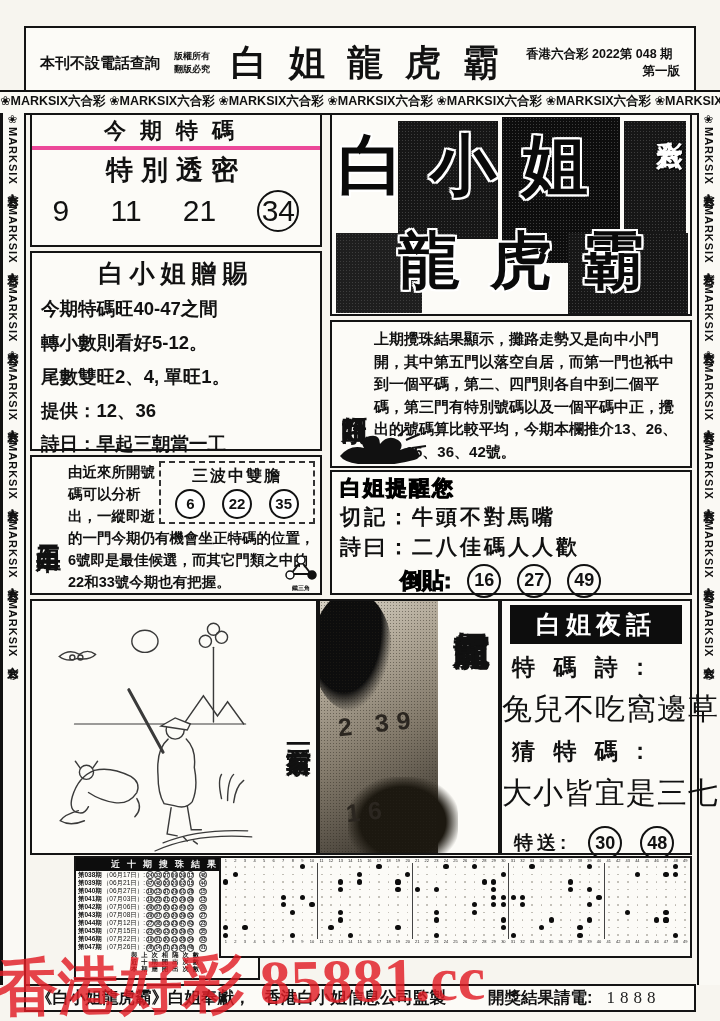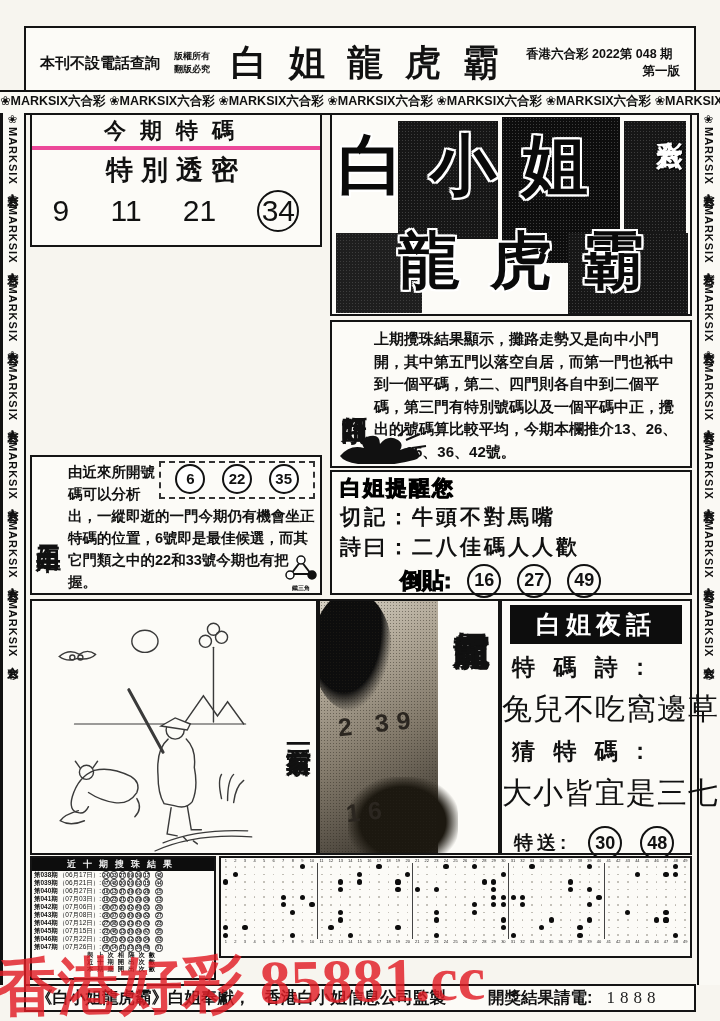--- a/index.html
+++ b/index.html
@@ -90,21 +90,21 @@
   .mark{position:absolute;font-size:25px;font-weight:bold;color:#2b2620;transform:rotate(-6deg);letter-spacing:8px;}
   
   .night{padding:0;}
   .night-title{margin:4px 8px 2px;background:#0d0d0d;color:#fff;text-align:center;font-size:25px;font-weight:bold;
       letter-spacing:5px;padding:3px 0;}
   .nt-lab{font-size:23px;font-weight:bold;letter-spacing:6px;padding:6px 10px 0;}
   .nt-big{font-size:30px;font-weight:normal;text-align:center;letter-spacing:1px;padding-top:6px;white-space:nowrap;}
   .nt-send{display:flex;align-items:center;gap:18px;padding:12px 0 0 12px;}
   .nt-send .lbl{font-size:19px;font-weight:bold;letter-spacing:4px;}
   
-  .results{font-size:6.5px;}
+  .results{font-size:6.5px;margin-left:44px;}
   .res-title{background:#0d0d0d;color:#f2f2f2;text-align:center;font-size:9px;font-weight:bold;
       letter-spacing:7px;height:13px;line-height:13px;}
   .trow{display:flex;align-items:center;height:8.1px;white-space:nowrap;padding-left:2px;}
   .tp{font-weight:bold;}
   .tdt{margin:0 1px;}
   .tc{display:inline-flex;width:7.4px;height:7.4px;border:.6px solid #222;border-radius:50%;align-items:center;
       justify-content:center;font-size:4.6px;font-weight:bold;margin-right:.8px;background:#fff;box-sizing:border-box;}
   .tc.sp{margin-left:4px;}
   .sumrow{font-size:6.3px;font-weight:bold;letter-spacing:4px;text-align:center;height:6.8px;line-height:6.8px;
       color:#0d0d0d;}
@@ -156,25 +156,36 @@
     <div class="sp-title">今期特碼</div>
     <div class="sp-sub">特別透密</div>
     <div class="sp-nums">
       <span>9</span>
       <span>11</span>
       <span>21</span>
       <span class="ring">34</span>
     </div>
   </div>
 
+  <div class="box" style="left:30px;top:251px;width:292px;height:200px;">
+    <div class="gift-title">白小姐贈賜</div>
+    <div id="giftLines">
+        <div class="gift-line">今期特碼旺40-47之間</div>
+        <div class="gift-line">轉小數則看好5-12。</div>
+        <div class="gift-line">尾數雙旺2、4, 單旺1。</div>
+        <div class="gift-line">提供：12、36</div>
+        <div class="gift-line">詩日：早起三朝當一工</div>
+      </div>
+  </div>
 
   <div class="box three" style="left:30px;top:455px;width:292px;height:140px;">
     <div class="vt vtext">白姐三中二</div>
     <div class="body">
       <div class="inset">
+        <div class="it">三波中雙膽</div>
         <div class="ic">
           <span class="c24">6</span>
           <span class="c24">22</span>
           <span class="c24">35</span>
         </div>
       </div>
       <span>由近來所開號碼可以分析出，一縱即逝的一門今期仍有機會坐正特碼的位置，6號即是最佳候選，而其它門類之中的22和33號今期也有把握。</span>
       <div class="tri-icon">
         <svg width="34" height="26" viewBox="0 0 34 26">
           <line x1="17" y1="6" x2="7" y2="19" stroke="#111" stroke-width="2"></line>

